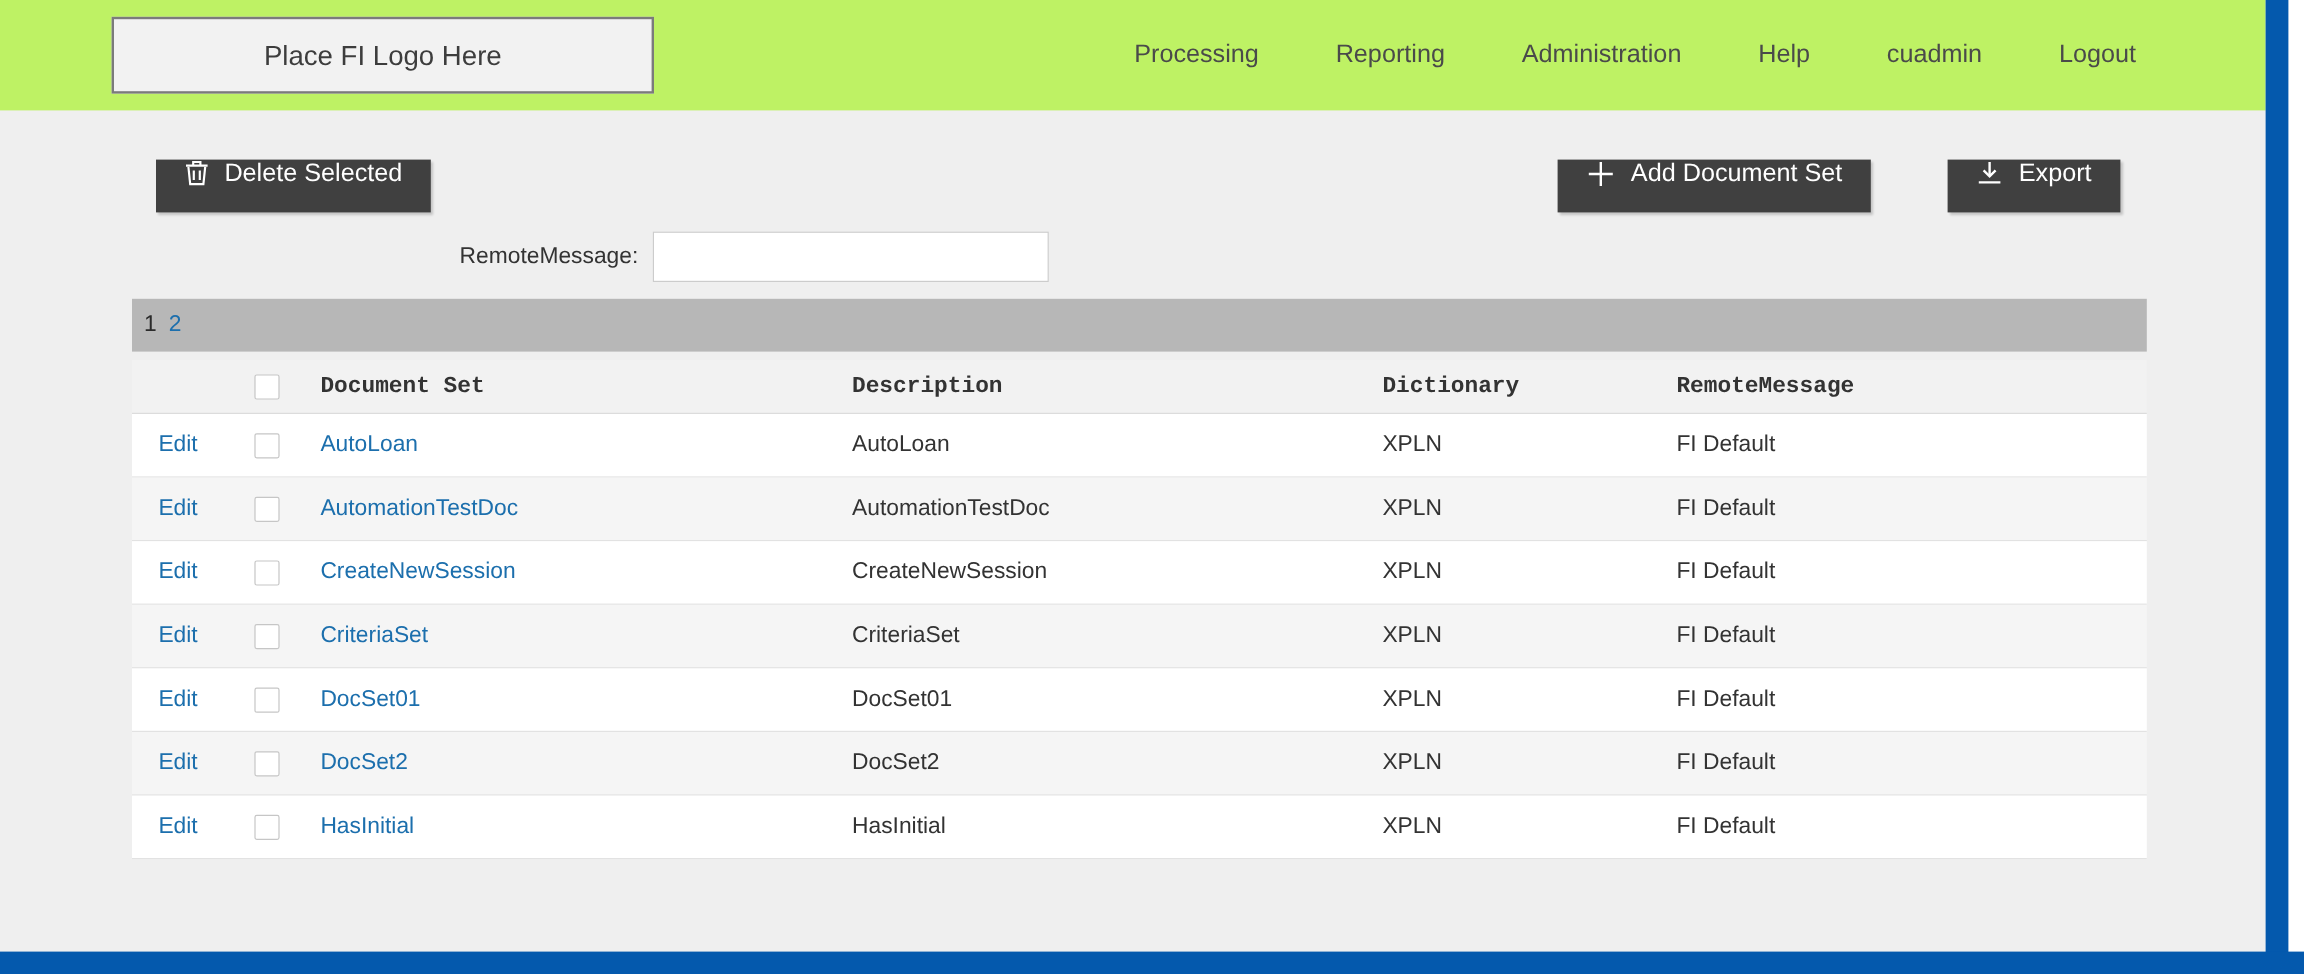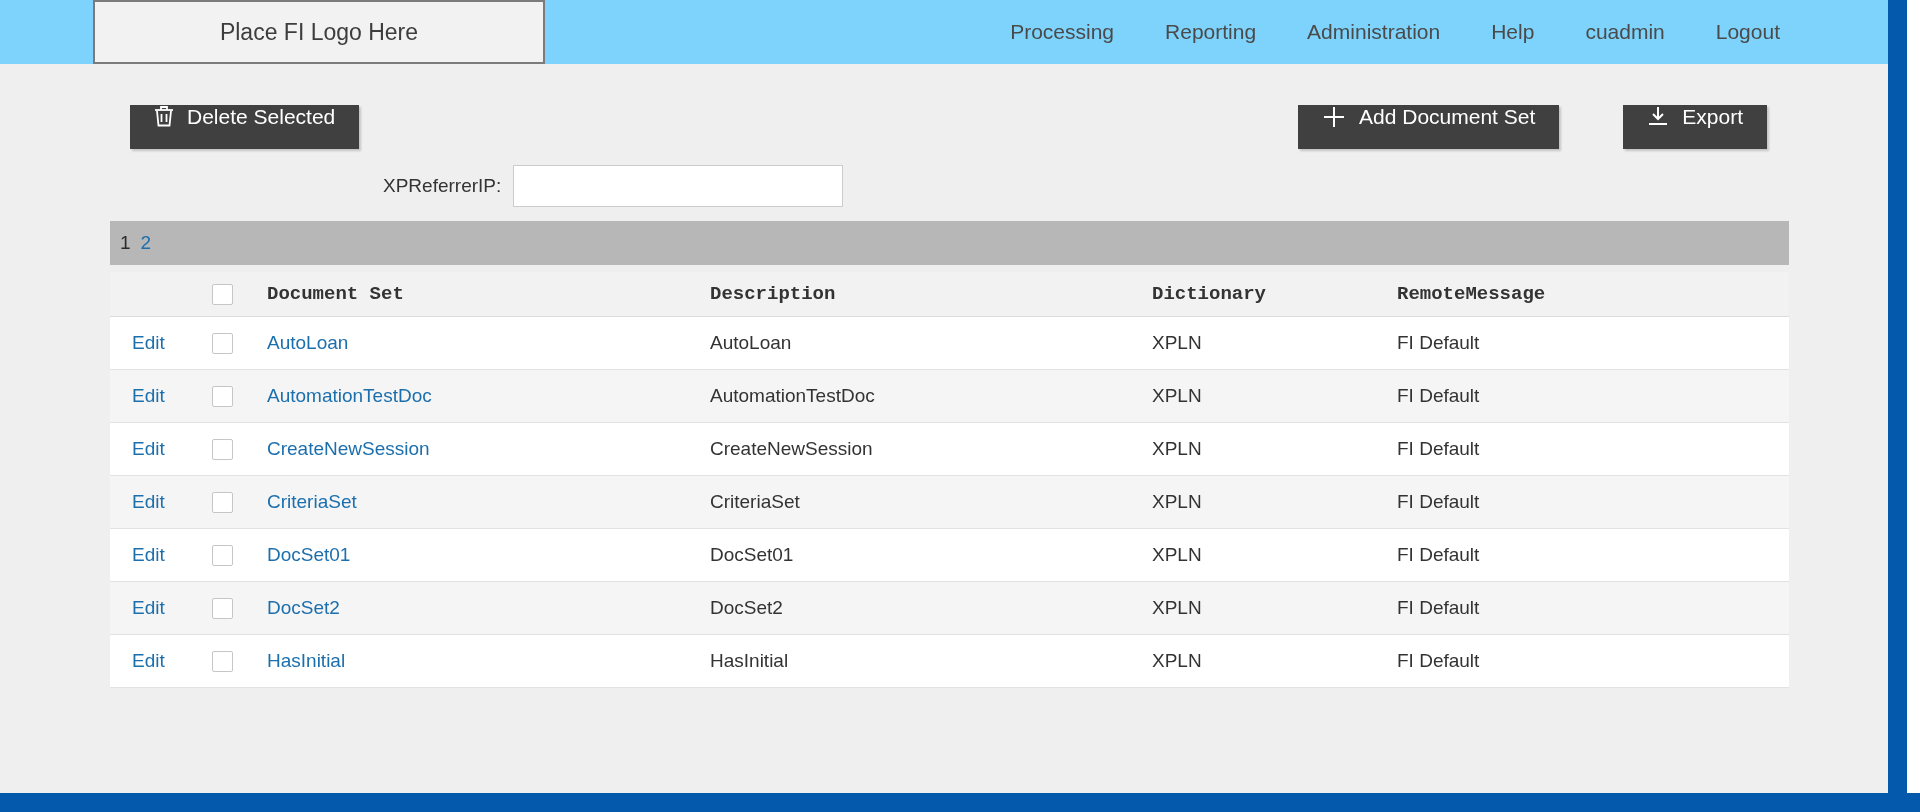--- a/index.html
+++ b/index.html
@@ -4,25 +4,25 @@
 <style>
   * { margin:0; padding:0; box-sizing:border-box; }
   html,body { width:1920px; height:812px; overflow:hidden; background:#ffffff;
               font-family:"Liberation Sans", sans-serif; }
   body { position:relative; }
 
   
   .app { position:absolute; left:0; top:0; width:1888px; height:812px; background:#efefef; }
 
   
-  .topbar { height:64px; background:#7dd3fc; display:flex; align-items:center; justify-content:space-between; }
+  .topbar { height:92px; background:#bef264; display:flex; align-items:center; justify-content:space-between; }
   .logo-box { margin-left:93px; width:452px; height:64px; border:2px solid #7b7b7b;
               display:flex; align-items:center; justify-content:center;
               font-size:23px; color:#3d3d3d; background:#f2f2f2; }
-  .nav { display:flex; align-items:center; gap:51px; margin-right:108px; }
+  .nav { display:flex; align-items:center; gap:64px; margin-right:108px; }
   .nav-item { font-size:21px; color:#4a4a4a; cursor:pointer; white-space:nowrap; }
 
   
   .titlebar { height:98px; background:#ffffff; display:flex; align-items:center;
               justify-content:space-between; box-shadow:0 3px 5px rgba(0,0,0,0.12);
               position:relative; z-index:2; }
   .page-title { margin-left:103px; font-size:30px; color:#5e5e5e; }
   .brand { margin-right:84px; font-size:30px; color:#2173b4; }
 
   
@@ -114,21 +114,21 @@
             <path d="M6 9 L11 14 L16 9"></path>
             <line x1="2" y1="19" x2="20" y2="19"></line>
           </svg>
         </span>
         <span>Export</span>
       </button>
     </div>
   </div>
 
   <div class="filter-row">
-    <span class="filter-label">XPReferrerIP:</span>
+    <span class="filter-label">RemoteMessage:</span>
     <input class="filter-input" type="text" value="" style="">
   </div>
 
   <div class="table-wrap">
     <div class="pager">
       <span class="page-current">1</span>
       <span class="page-link">2</span>
     </div>
 
     <div class="grid-row thead">

